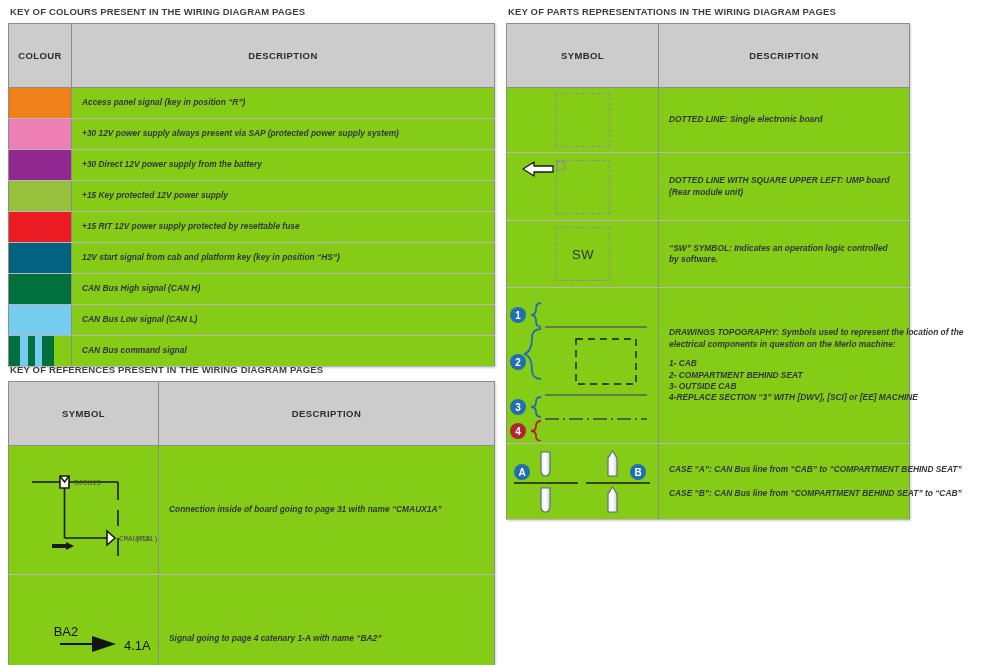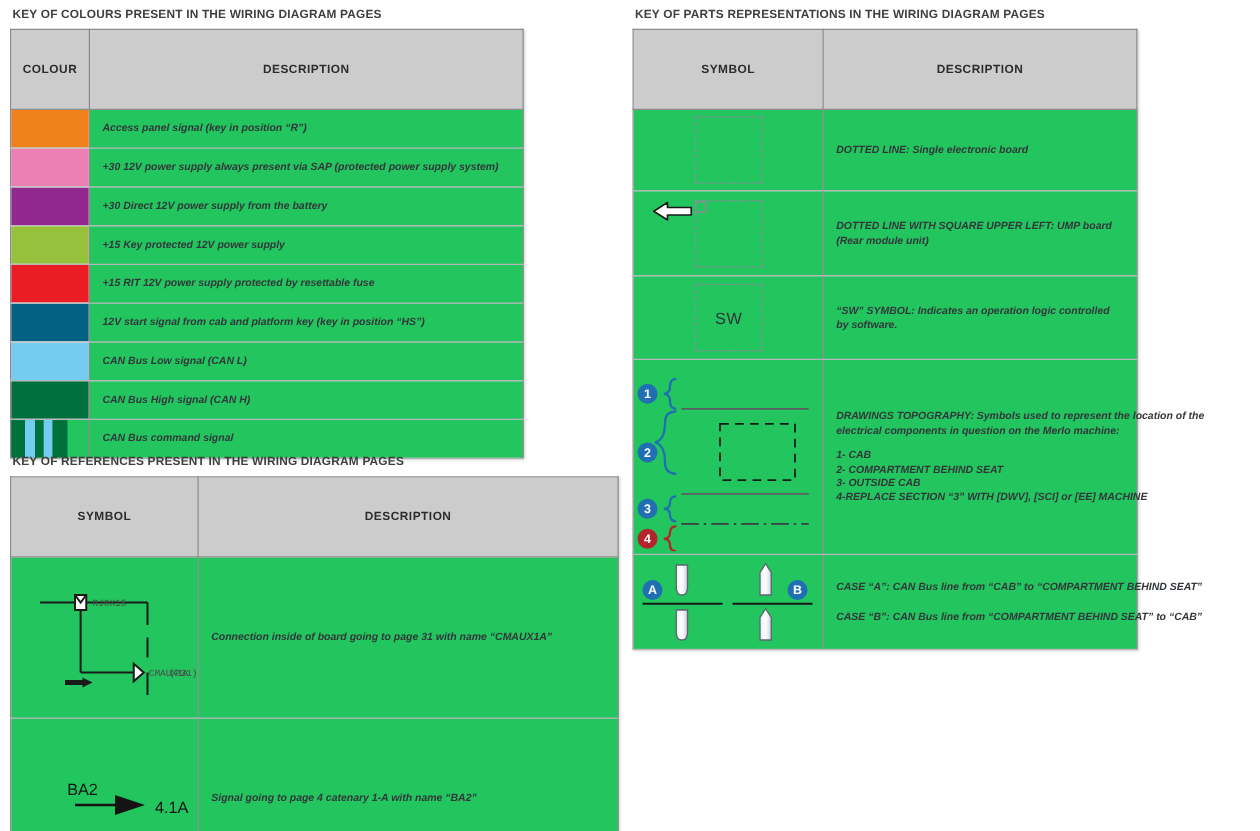--- a/index.html
+++ b/index.html
@@ -38,33 +38,33 @@
     color: #2c2c2c;
     letter-spacing: 0.4px;
     padding: 26px 2px;
     text-align: center;
   }
   .ktable td {
     border: 1px solid #b7b7b7;
     border-left-color: #8d8d8d;
     border-right-color: #8d8d8d;
     vertical-align: middle;
-    background: #22c55e;
+    background: #84cc16;
   }
   .desc {
     font-size: 8.4px;
     font-style: italic;
     font-weight: bold;
     color: #33373b;
     padding: 4px 10px;
     line-height: 1.35;
   }
 
   
-  .left-col { position: absolute; left: 8px; top: 6px; width: 411px; }
+  .left-col { position: absolute; left: 8px; top: 6px; width: 487px; }
   #colour-table { }
   #colour-table td.swatch-cell { padding: 0; width: 63px; height: 31px; }
   .swatch { width: 100%; height: 100%; display: block; }
   .stripe { display: flex; width: 100%; height: 100%; }
   .stripe i { display: block; height: 100%; }
 
   
   .refs-wrap { position: absolute; left: 8px; top: 364px; width: 487px; }
   #refs-table td.sym-cell { width: 150px; padding: 12px; }
   .sym-box { width: 150px; display: flex; align-items: center; justify-content: center; }
@@ -130,29 +130,29 @@
             <td class="desc">+15  RIT 12V power supply protected by resettable fuse</td>
           </tr>
           <tr>
             <td class="swatch-cell">
               <span class="swatch" style="background: rgb(1, 99, 129);"></span>
             </td>
             <td class="desc">12V start signal from cab and platform key (key in position “HS”)</td>
           </tr>
           <tr>
             <td class="swatch-cell">
+              <span class="swatch" style="background: rgb(0, 112, 60);"></span>
+            </td>
+            <td class="desc">CAN Bus High signal (CAN H)</td>
+          </tr>
+          <tr>
+            <td class="swatch-cell">
               <span class="swatch" style="background: rgb(116, 205, 240);"></span>
             </td>
             <td class="desc">CAN Bus Low signal (CAN L)</td>
-          </tr>
-          <tr>
-            <td class="swatch-cell">
-              <span class="swatch" style="background: rgb(0, 112, 60);"></span>
-            </td>
-            <td class="desc">CAN Bus High signal (CAN H)</td>
           </tr>
           <tr>
             <td class="swatch-cell">
               <div class="stripe">
                 <i style="background: rgb(0, 112, 60); width: 18%;"></i>
                 <i style="background: rgb(116, 205, 240); width: 12%;"></i>
                 <i style="background: rgb(0, 112, 60); width: 12%;"></i>
                 <i style="background: rgb(116, 205, 240); width: 12%;"></i>
                 <i style="background: rgb(0, 112, 60); width: 18%;"></i>
               </div>

